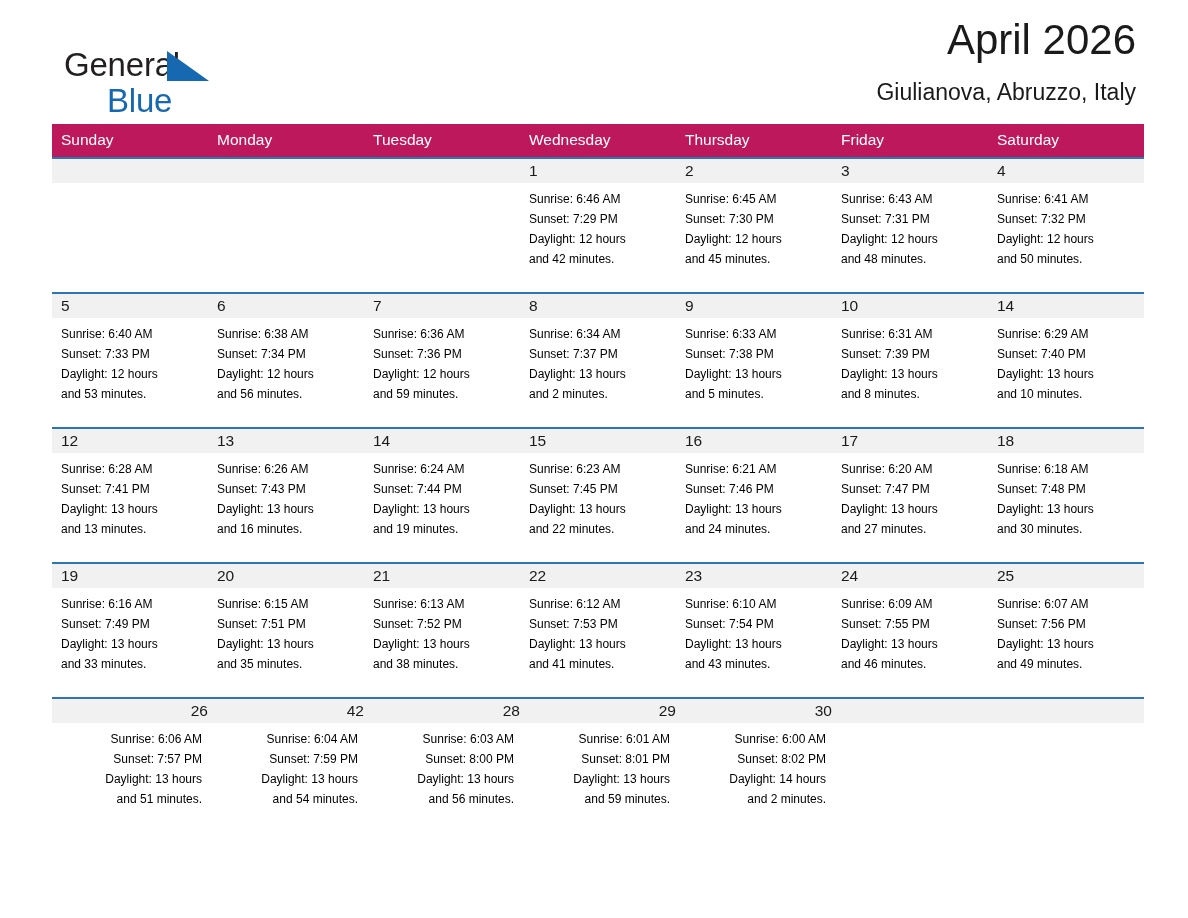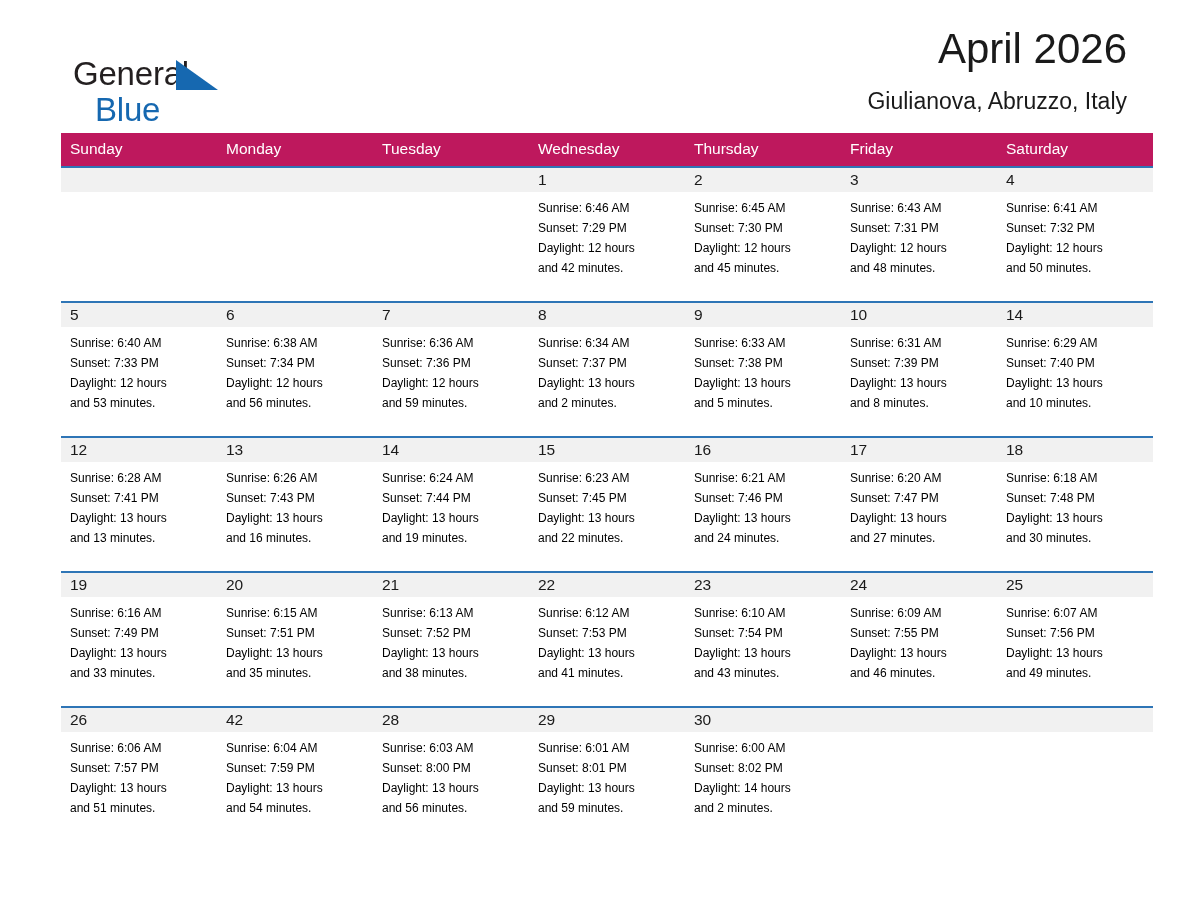--- a/index.html
+++ b/index.html
@@ -12,21 +12,21 @@
     width: 1188px;
     height: 918px;
     font-family: "Liberation Sans", sans-serif;
     color: #000000;
     overflow: hidden;
   }
   .page {
     position: relative;
     width: 1188px;
     height: 918px;
-    padding: 13px;
+    padding: 4px;
   }
 
   
   .top {
     position: relative;
     height: 112px;
     margin: 0 48px;
     padding-top: 38px;
   }
   .brand {
@@ -51,21 +51,21 @@
   .brand-tri {
     position: absolute;
     left: 103px;
     top: 5px;
     width: 0;
     height: 0;
     border-left: 42px solid #1668b0;
     border-top: 30px solid transparent;
   }
   .brand-blue {
-    margin-left: 22px;
+    margin-left: 43px;
     margin-top: -2px;
     font-size: 33px;
     line-height: 38px;
     color: #1668b0;
     letter-spacing: -0.2px;
   }
 
   .titles {
     position: absolute;
     right: 0;
@@ -111,20 +111,21 @@
   }
 
   tbody tr.week > td {
     border-top: 2px solid #2e75b6;
     vertical-align: top;
     padding: 0;
     height: 135px;
   }
   tbody tr.week.last > td {
     border-bottom: none;
+    text-align: right;
   }
 
   .daynum {
     background: #f1f1f1;
     height: 24px;
     font-size: 15.5px;
     line-height: 24px;
     padding-left: 9px;
     color: #1a1a1a;
   }

